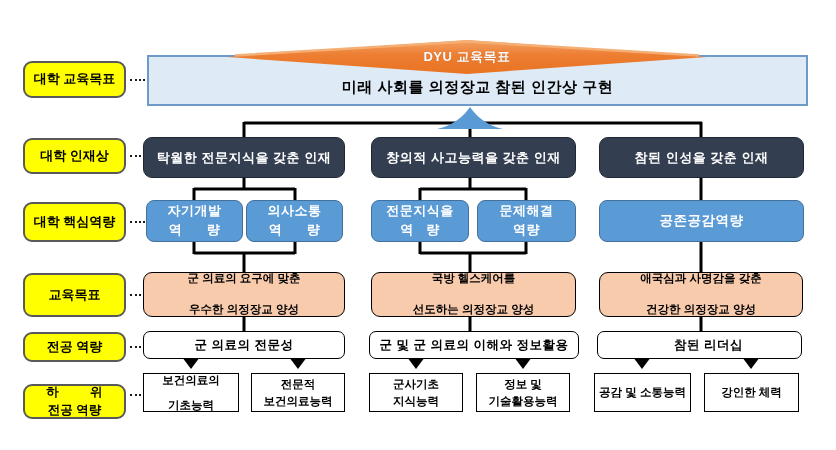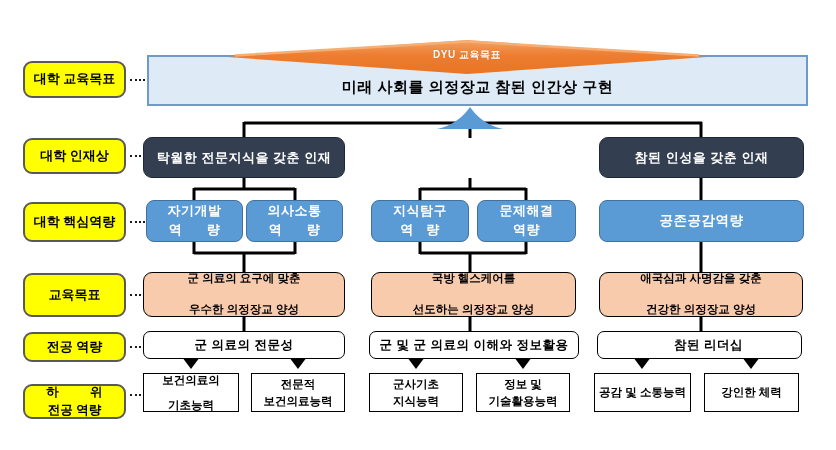--- a/index.html
+++ b/index.html
@@ -35,21 +35,21 @@
   }
   .white5{
     background:#fff;border:1.5px solid #000;border-radius:7px;
     font-weight:bold;font-size:12.5px;letter-spacing:0.5px;
   }
   .bbox{
     background:#fff;border:1.5px solid #000;
     font-weight:bold;font-size:11.5px;line-height:1.45;
   }
   .banner-title{
-    color:#fff;font-weight:bold;font-size:10px;text-align:center;letter-spacing:0.5px;
+    color:#fff;font-weight:bold;font-size:13px;text-align:center;letter-spacing:0.5px;
     text-shadow:0 0 1px rgba(0,0,0,0.25);
   }
 </style>
 </head>
 <body>
 
 <div class="stage">
 
   <svg class="layer" viewBox="0 0 836 450">
     <path d="M244 123 L702 123
@@ -95,34 +95,37 @@
   <div class="abs dots" style="left:130px;top:346px;"></div>
   <div class="abs dots" style="left:130px;top:394px;"></div>
 
   <div class="abs vision" style="left:147px;top:55px;width:661px;height:51px;">
     <span>미래 사회를 의정장교 참된 인간상 구현</span>
   </div>
 
   <div class="abs ctr dark" style="left:143px;top:137px;width:202px;height:41px;">
     <span>탁월한 전문지식을 갖춘 인재</span>
   </div>
+  <div class="abs ctr dark" style="left:371px;top:137px;width:205px;height:41px;">
+    <span>창의적 사고능력을 갖춘 인재</span>
+  </div>
   <div class="abs ctr dark" style="left:599px;top:137px;width:205px;height:41px;">
     <span>참된 인성을 갖춘 인재</span>
   </div>
 
   <div class="abs ctr blue" style="left:146px;top:200px;width:97px;height:42px;">
     <span class="pre">자기개발</span>
     <span class="pre">역      량</span>
   </div>
   <div class="abs ctr blue" style="left:246px;top:200px;width:97px;height:42px;">
     <span class="pre">의사소통</span>
     <span class="pre">역      량</span>
   </div>
   <div class="abs ctr blue" style="left:371px;top:200px;width:98px;height:42px;">
-    <span class="pre">지식탐구</span>
+    <span class="pre">전문지식을</span>
     <span class="pre">역   량</span>
   </div>
   <div class="abs ctr blue" style="left:477px;top:200px;width:99px;height:42px;">
     <span class="pre">문제해결</span>
     <span class="pre">역량</span>
   </div>
   <div class="abs ctr blue" style="left:599px;top:200px;width:205px;height:42px;font-size:13.5px;">
     <span>공존공감역량</span>
   </div>
 

